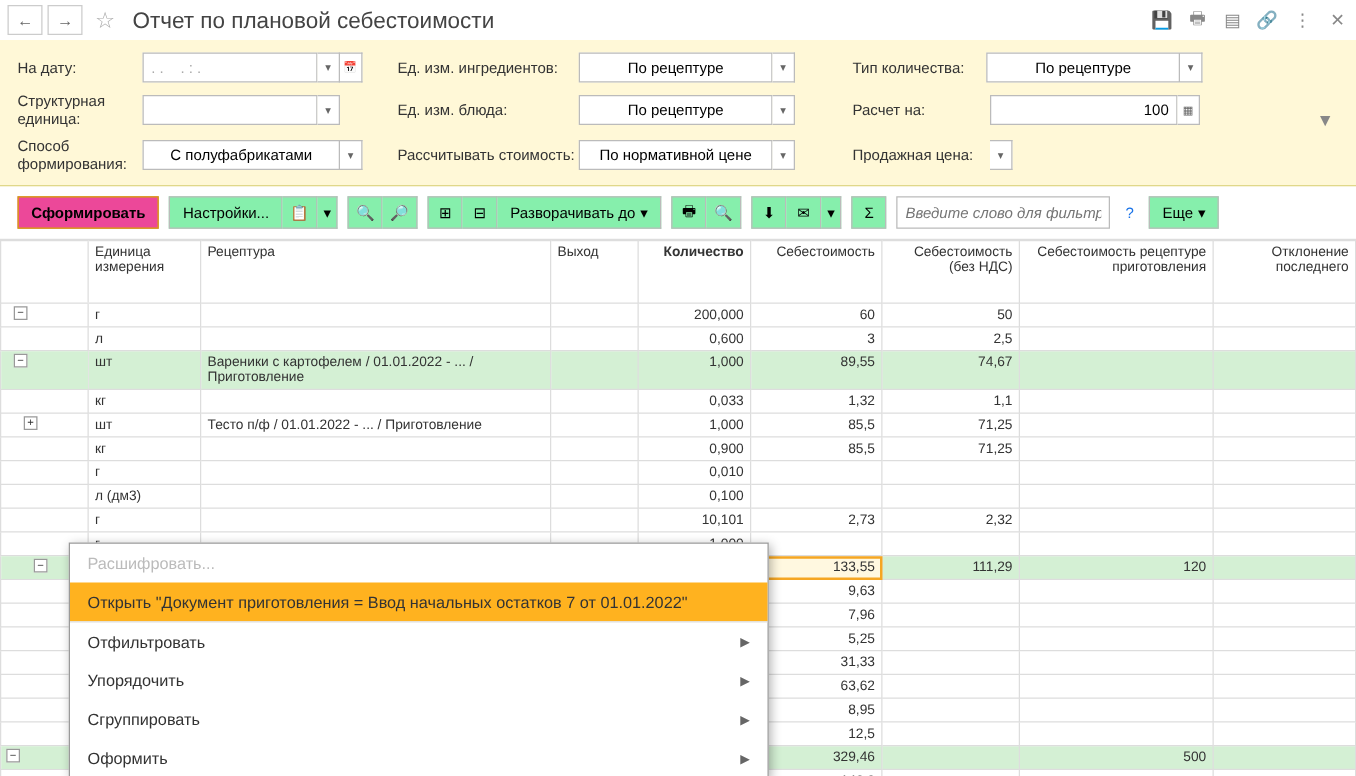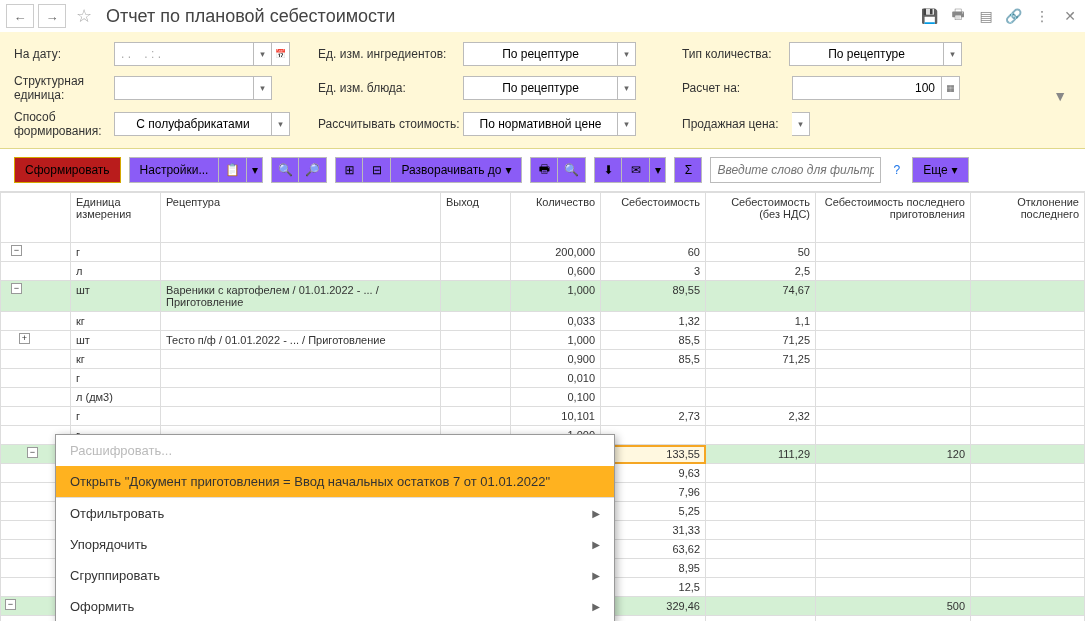--- a/index.html
+++ b/index.html
@@ -27,39 +27,39 @@
 .col1 { width: 300px; }
 .col2 { width: 360px; }
 .col3 { width: 280px; }
 .col2 .param-label { width: 145px; }
 .col3 .param-label { width: 110px; }
 .param-input.num { width: 150px; text-align: right; padding-right: 6px; }
 .filter-icon { position: absolute; right: 18px; top: 56px; color: #888; font-size: 14px; cursor: pointer; }
 
 
 .toolbar { display: flex; align-items: center; padding: 8px 14px; gap: 8px; border-bottom: 1px solid #ddd; }
-.btn { height: 26px; border: 1px solid #bbb; background: #8b5cf6; padding: 0 10px; font-size: 12px; cursor: pointer; display: flex; align-items: center; gap: 4px; }
-.btn.primary { background: #b91c1c; border-color: #d4a800; font-weight: normal; }
+.btn { height: 26px; border: 1px solid #bbb; background: #86efac; padding: 0 10px; font-size: 12px; cursor: pointer; display: flex; align-items: center; gap: 4px; }
+.btn.primary { background: #ec4899; border-color: #d4a800; font-weight: bold; }
 .btn-grp { display: flex; }
 .btn-grp .btn { border-radius: 0; }
 .btn-grp .btn:not(:first-child) { border-left: none; }
 .btn.icon-only { padding: 0; width: 28px; justify-content: center; }
 .search-box { flex: 0 0 170px; height: 26px; border: 1px solid #bbb; padding: 0 6px; font-size: 12px; color: #aaa; font-style: italic; }
 .help-link { color: #1a73e8; margin: 0 4px; cursor: pointer; }
 
 
 .table-wrap { position: relative; }
 table { border-collapse: collapse; width: 100%; table-layout: fixed; }
 th, td { border: 1px solid #ddd; font-size: 11px; padding: 3px 5px; text-align: left; vertical-align: top; }
 th { background: #fff; font-weight: normal; color: #333; height: 50px; }
 .tree-col { width: 70px; border-right: none; }
 .unit-col { width: 90px; }
 .recipe-col { width: 280px; }
 .out-col { width: 70px; }
-.qty-col { width: 90px; text-align: right; }
+.qty-col { width: 90px; text-align: right; font-weight: bold; }
 .cost-col { width: 105px; text-align: right; }
 .cost2-col { width: 110px; text-align: right; }
 .cost3-col { width: 155px; text-align: right; }
 .dev-col { text-align: right; }
 .num-cell { text-align: right; }
 .green-row td { background: #d4f0d4; }
 .tree-cell { position: relative; }
 .tree-toggle { position: absolute; left: 4px; width: 11px; height: 11px; border: 1px solid #999; background: #fff; font-size: 9px; line-height: 9px; text-align: center; cursor: pointer; }
 .selected-cell { outline: 2px solid #f5a623; outline-offset: -2px; background: #fff8e0 !important; }
 
@@ -197,21 +197,21 @@
 <table>
   <thead>
     <tr>
       <th class="tree-col"></th>
       <th class="unit-col">Единица измерения</th>
       <th class="recipe-col">Рецептура</th>
       <th class="out-col">Выход</th>
       <th class="qty-col num-cell">Количество</th>
       <th class="cost-col num-cell">Себестоимость</th>
       <th class="cost2-col num-cell">Себестоимость (без НДС)</th>
-      <th class="cost3-col num-cell">Себестоимость последнего приготовления</th>
+      <th class="cost3-col num-cell">Себестоимость рецептуре приготовления</th>
       <th class="dev-col num-cell">Отклонение последнего</th>
     </tr>
   </thead>
   <tbody id="tbody">
         <tr>
     <td class="tree-cell">
             <span class="tree-toggle" style="top:2px;left:10px">−</span>
           </td>
     <td>г</td>
     <td></td>

